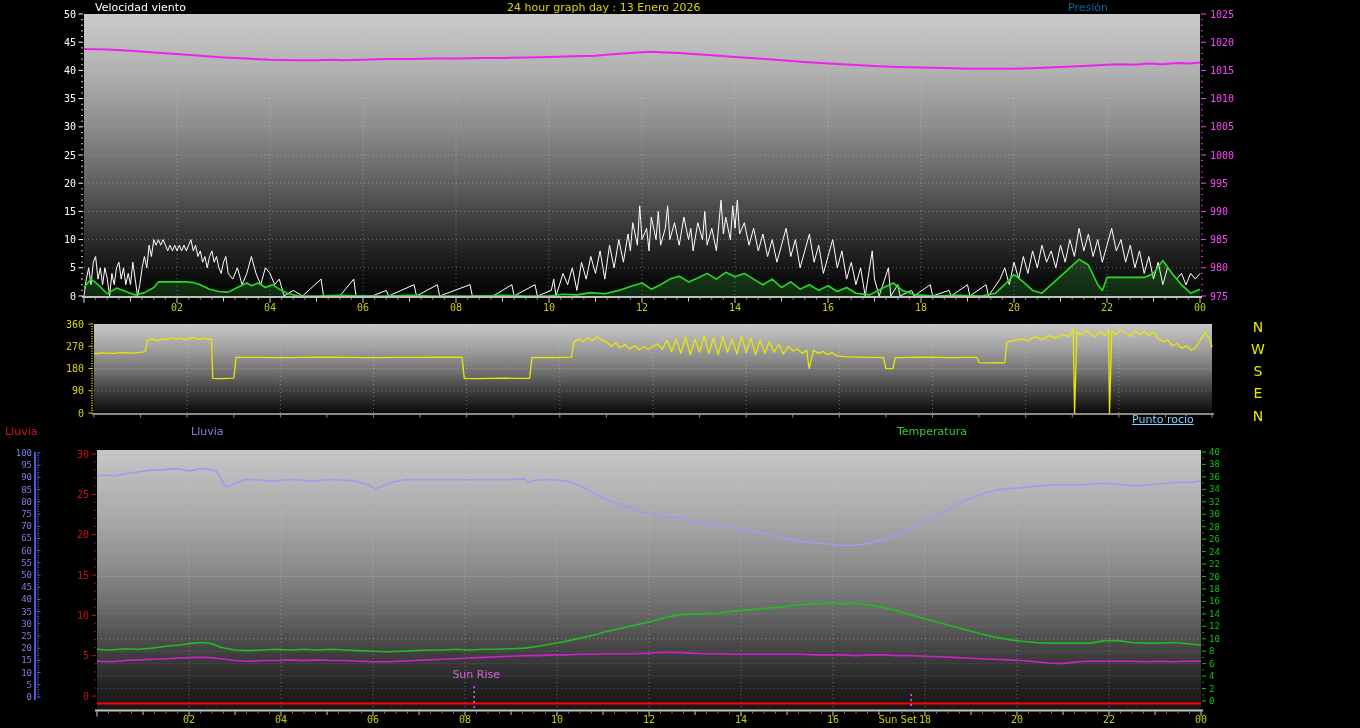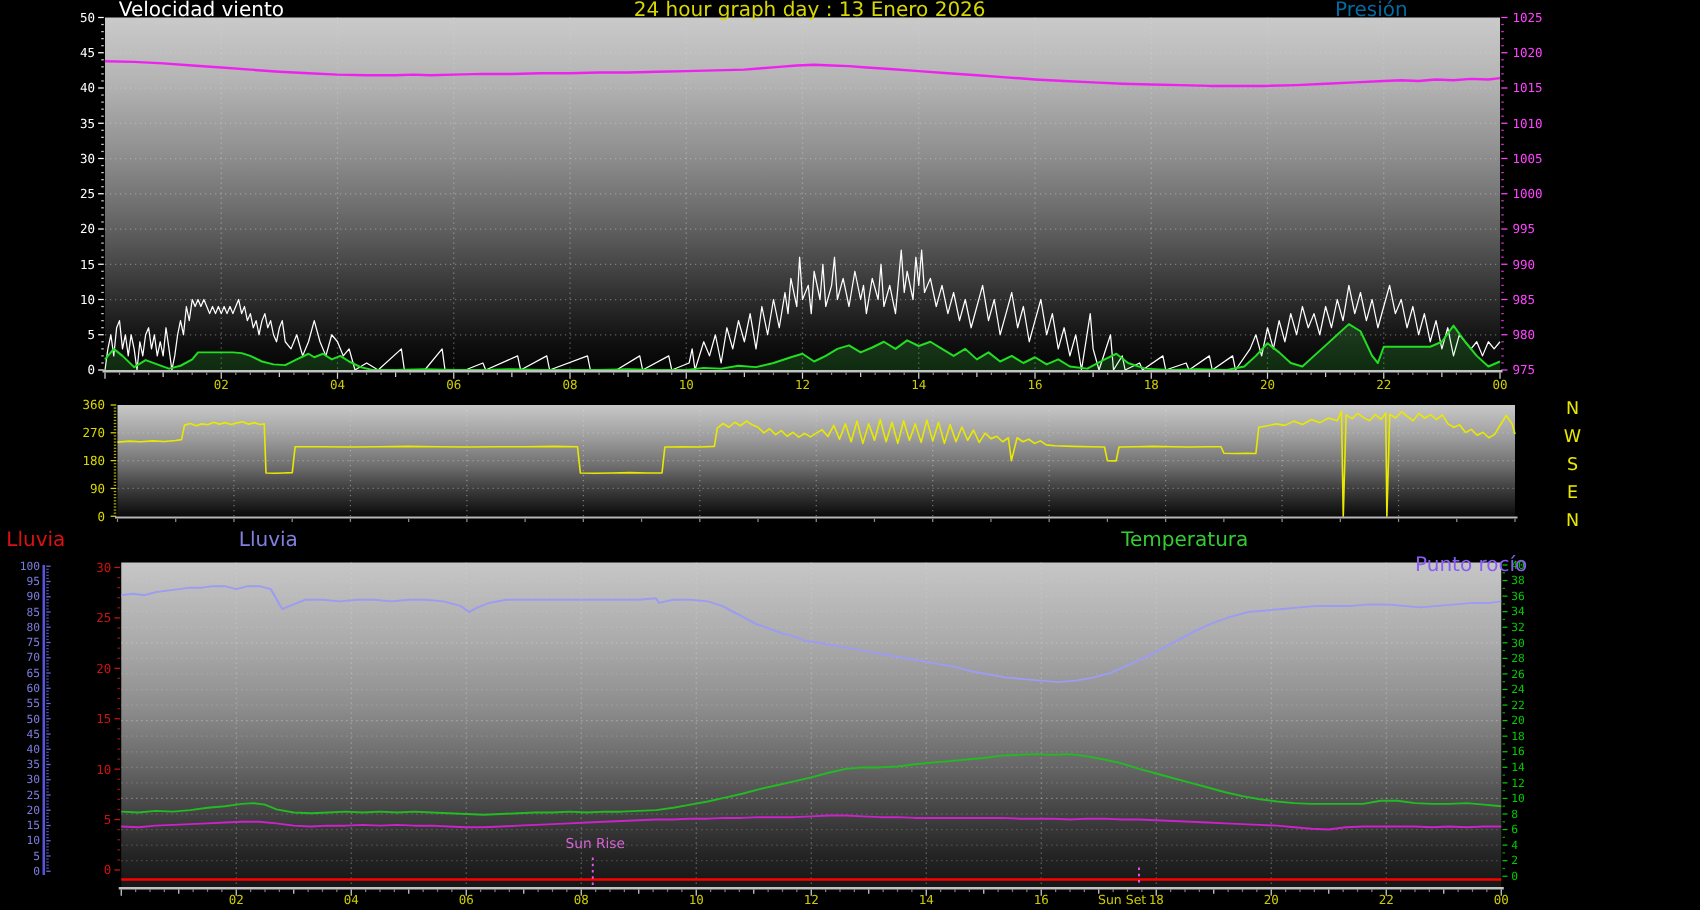--- a/index.html
+++ b/index.html
@@ -1,26 +1,26 @@
 <!DOCTYPE html>
 <html><head>
 <meta charset="utf-8">
 <style>
   html,body{margin:0;padding:0;background:#000;}
   .stage{position:relative;width:1360px;height:728px;background:#000;overflow:hidden;
          font-family:"DejaVu Sans",sans-serif;}
   svg{display:block;position:absolute;left:0;top:0;}
-  .lbl{position:absolute;font-size:16px;line-height:15px;white-space:pre;}
+  .lbl{position:absolute;font-size:11px;line-height:15px;white-space:pre;}
   .t-wind{left:95px;top:0;color:#ffffff;}
   .t-center{left:497px;top:0;color:#d8d800;margin-left:10px;}
   .t-pres{left:1068px;top:0;color:#0369a1;}
   .t-rain{left:5px;top:424px;color:#dd1111;}
   .t-hum{left:191px;top:424px;color:#8080e0;}
   .t-temp{left:897px;top:424px;color:#33cc33;text-align:center;}
-  .t-dew{left:1132px;top:444px;color:#8b5cf6;}
+  .t-dew{left:1132px;top:412px;color:#7dd3fc;text-decoration:underline;}
 </style>
 </head>
 <body>
 
 <div class="stage">
 
   <svg id="charts" width="1360" height="728" viewBox="0 0 1360 728">
     <g id="g-wind">
         <rect x="84" y="14" width="1116" height="282" fill="url(#gr1)"></rect>
         <line x1="177" y1="14" x2="177" y2="296" stroke="#d8d8d8" stroke-width="1" stroke-dasharray="1 3" stroke-opacity="0.45"></line>

